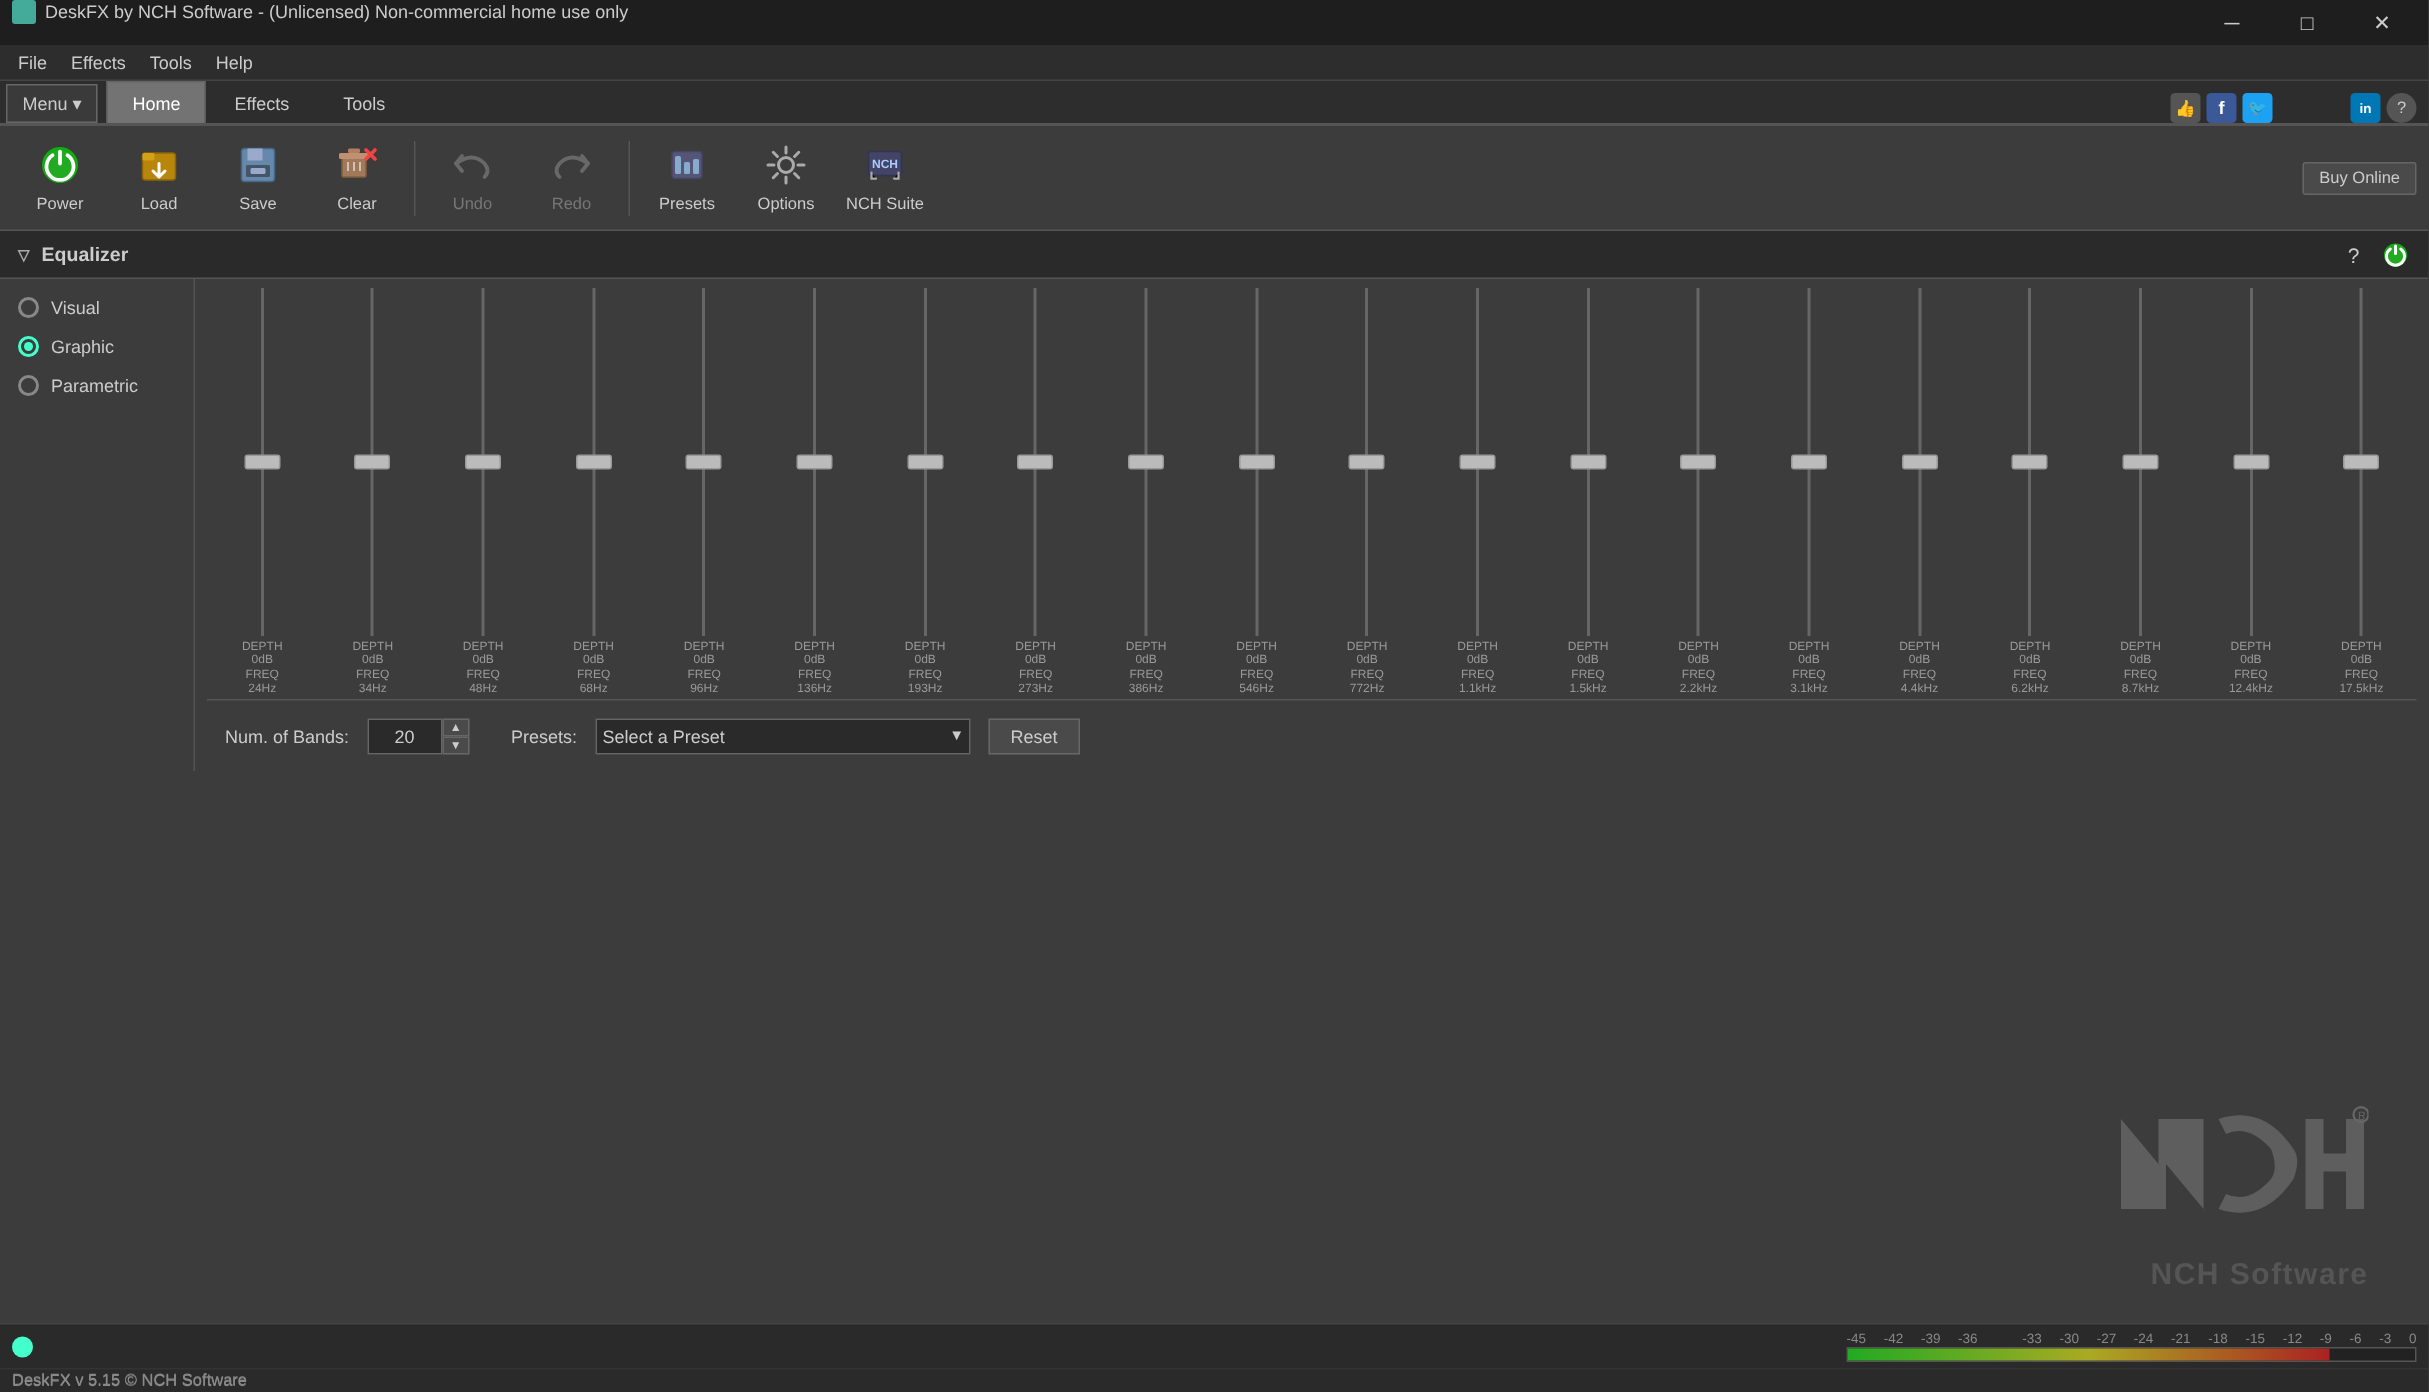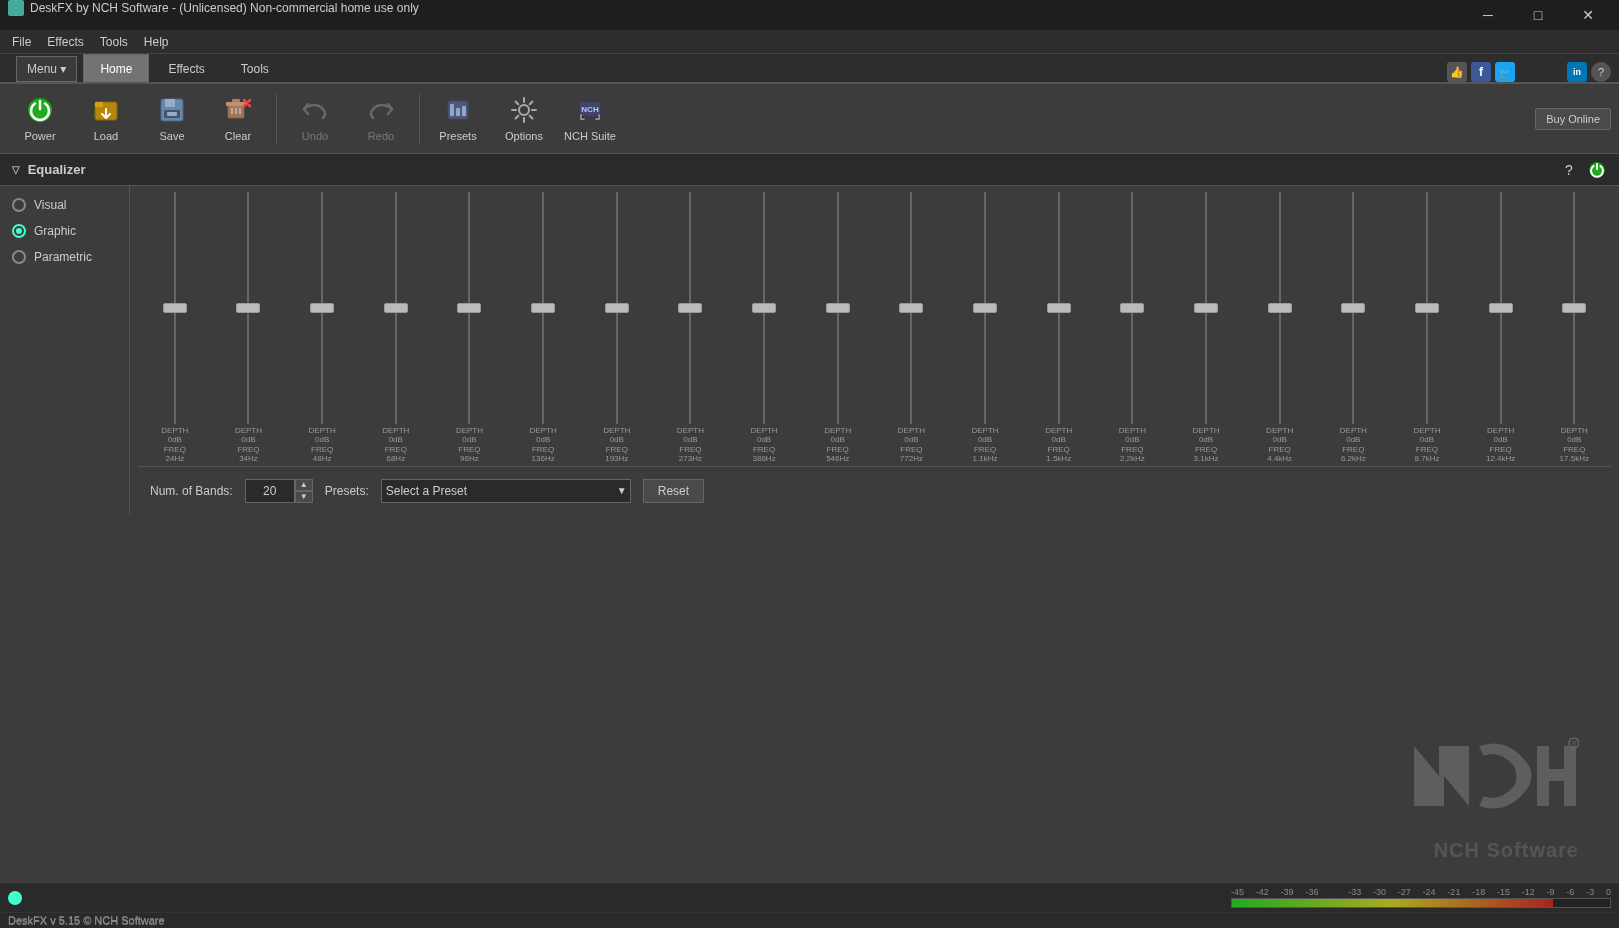--- a/index.html
+++ b/index.html
@@ -11,21 +11,21 @@
     #title-bar .app-icon { width: 16px; height: 16px; background: #4a9; border-radius: 2px; }
     #title-bar .title-text { color: #ccc; font-size: 12px; }
     #title-bar .win-controls { display: flex; gap: 4px; }
     #title-bar .win-btn { width: 46px; height: 30px; background: transparent; border: none; color: #ccc; cursor: pointer; font-size: 14px; display: flex; align-items: center; justify-content: center; }
 
     
     #menu-bar { background: #2d2d2d; height: 24px; display: flex; align-items: center; padding: 0 4px; border-bottom: 1px solid #444; }
     #menu-bar .menu-item { padding: 2px 8px; color: #ccc; cursor: pointer; font-size: 12px; }
 
     
-    #toolbar-tabs { background: #2d2d2d; display: flex; align-items: flex-end; padding: 0 0 0 16px; border-bottom: 2px solid #555; height: 30px; }
+    #toolbar-tabs { background: #2d2d2d; display: flex; align-items: flex-end; padding: 0 0 0 4px; border-bottom: 2px solid #555; height: 30px; }
     .toolbar-tab { padding: 4px 16px; color: #ccc; cursor: pointer; font-size: 12px; height: 28px; display: flex; align-items: center; border: 1px solid transparent; border-bottom: none; margin-right: 2px; }
     .toolbar-tab.active { background: #737373; border-color: #666; color: #fff; }
     #menu-btn { background: #3a3a3a; border: 1px solid #666; color: #ccc; padding: 3px 10px; cursor: pointer; font-size: 12px; height: 26px; display: flex; align-items: center; gap: 4px; margin-right: 6px; }
     #social-icons { margin-left: auto; display: flex; align-items: center; gap: 4px; padding-right: 8px; }
     .social-icon { width: 20px; height: 20px; border-radius: 3px; display: flex; align-items: center; justify-content: center; font-size: 11px; color: #fff; cursor: pointer; }
     .si-thumbs { background: #555; }
     .si-fb { background: #3b5998; }
     .si-tw { background: #1da1f2; }
     .si-li { background: #0077b5; margin-left: 48px; }
     .si-help { background: #555; border-radius: 50%; }
@@ -59,21 +59,21 @@
     .band-info { text-align: center; padding: 2px 0; }
     .band-depth { font-size: 8px; color: #999; line-height: 1.2; }
     .band-freq { font-size: 8px; color: #999; line-height: 1.2; }
 
     
     #bottom-controls { background: #3c3c3c; padding: 8px 12px; display: flex; align-items: center; gap: 12px; border-top: 1px solid #555; height: 48px; }
     #bands-spinner { display: flex; align-items: center; }
     #bands-value { width: 50px; height: 24px; background: #2a2a2a; border: 1px solid #666; color: #ccc; text-align: center; font-size: 12px; padding: 0 4px; }
     #bands-arrows { display: flex; flex-direction: column; }
     .spin-btn { width: 18px; height: 12px; background: #4a4a4a; border: 1px solid #666; color: #ccc; cursor: pointer; font-size: 8px; display: flex; align-items: center; justify-content: center; }
-    #presets-label { color: #ccc; font-size: 12px; }
+    #presets-label { color: #ccc; font-size: 12px; margin-left: 16px; }
     #presets-select-wrapper { position: relative; display: inline-flex; align-items: center; }
     #presets-select { width: 250px; height: 24px; background: #2a2a2a; border: 1px solid #666; color: #ccc; font-size: 12px; padding: 0 4px; appearance: none; cursor: pointer; }
     .select-arrow { position: absolute; right: 4px; color: #ccc; pointer-events: none; font-size: 10px; }
     #reset-btn { background: #4a4a4a; border: 1px solid #666; color: #ccc; padding: 3px 14px; cursor: pointer; font-size: 12px; height: 24px; }
 
     
     #status-bar { background: #2a2a2a; height: 30px; display: flex; align-items: center; padding: 0 8px; border-top: 1px solid #444; gap: 8px; }
     #status-indicator { width: 14px; height: 14px; border-radius: 50%; background: #4fc; }
     #status-text { color: #ccc; font-size: 11px; flex: 1; }
     #version-text { color: #888; font-size: 11px; }

